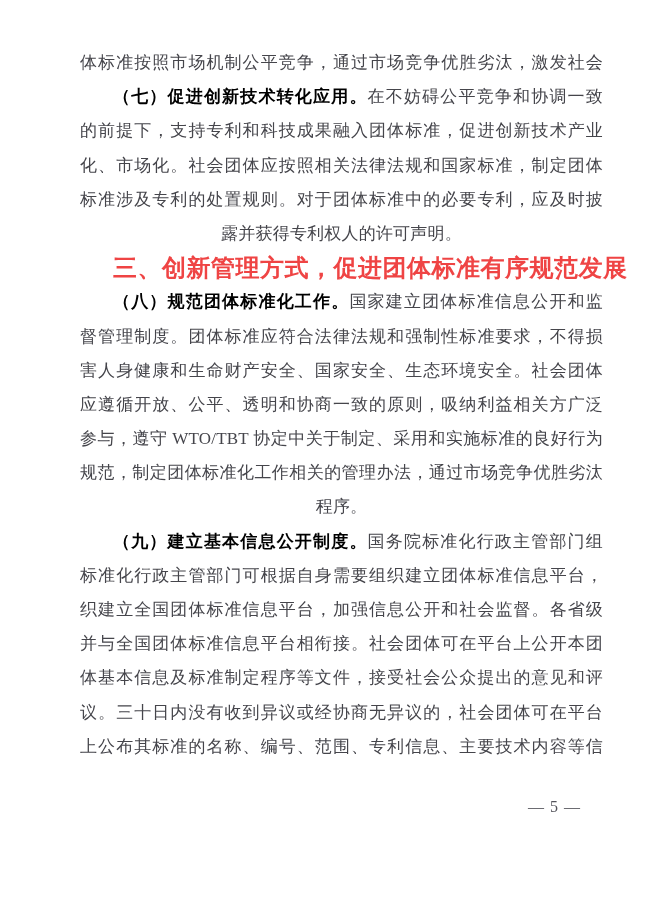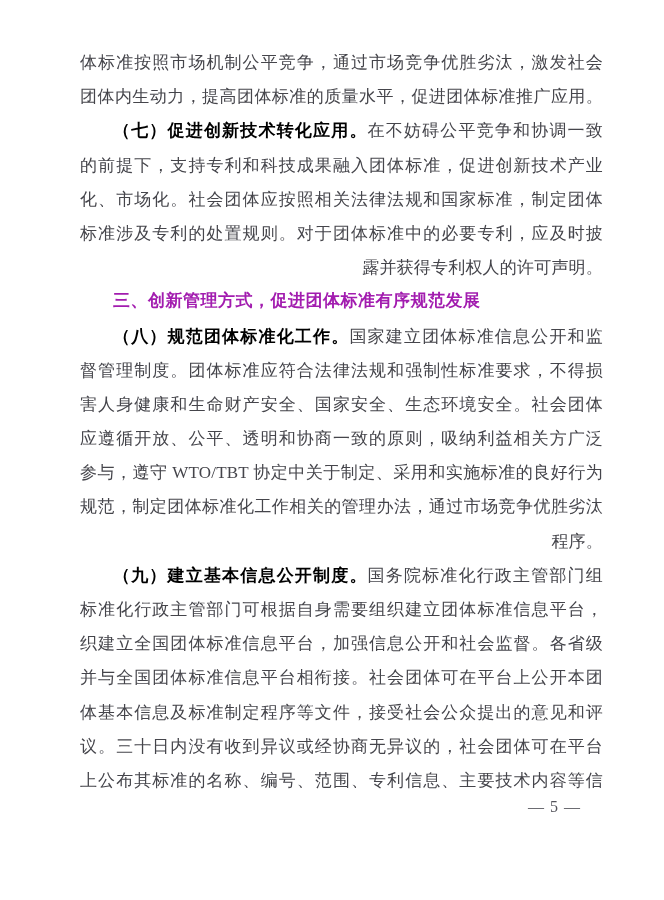--- a/index.html
+++ b/index.html
@@ -35,34 +35,34 @@
     color: #45454b;
     white-space: nowrap;
     letter-spacing: 0.2px;
   }
   .jst {
     white-space: normal;
     text-align: justify;
     text-align-last: justify;
   }
   .end {
-    text-align: right;
+    text-align: center;
   }
   .ind {
     text-indent: 33px;
   }
   .ln b, .ln .bold-lead {
     font-weight: 700;
     color: #000000;
   }
   .head {
-    font-family: Liberation Mono, monospace;
+    font-family: Liberation Sans, sans-serif;
     font-weight: 700;
-    font-size: 17px;
-    color: #a21caf;
+    font-size: 24px;
+    color: #ef4444;
     letter-spacing: 0.5px;
     text-indent: 33px;
     white-space: nowrap;
   }
   .page-number {
     position: absolute;
     left: 528px;
     top: 796px;
     width: 80px;
     font-size: 16px;
@@ -73,21 +73,20 @@
     white-space: nowrap;
   }
 </style>
 </head>
 <body>
 
 <div class="page">
   <div class="textblock">
 
     <div class="ln jst"><span>体标准按照市场机制公平竞争，通过市场竞争优胜劣汰，激发社会</span></div>
-    <div class="ln jst"><span>团体内生动力，提高团体标准的质量水平，促进团体标准推广应用。</span></div>
 
     <div class="ln jst ind"><span class="bold-lead">（七）促进创新技术转化应用。</span><span>在不妨碍公平竞争和协调一致</span></div>
     <div class="ln jst"><span>的前提下，支持专利和科技成果融入团体标准，促进创新技术产业</span></div>
     <div class="ln jst"><span>化、市场化。社会团体应按照相关法律法规和国家标准，制定团体</span></div>
     <div class="ln jst"><span>标准涉及专利的处置规则。对于团体标准中的必要专利，应及时披</span></div>
     <div class="ln end"><span>露并获得专利权人的许可声明。</span></div>
 
     <div class="ln head"><span>三、创新管理方式，促进团体标准有序规范发展</span></div>
 
     <div class="ln jst ind"><span class="bold-lead">（八）规范团体标准化工作。</span><span>国家建立团体标准信息公开和监</span></div>

